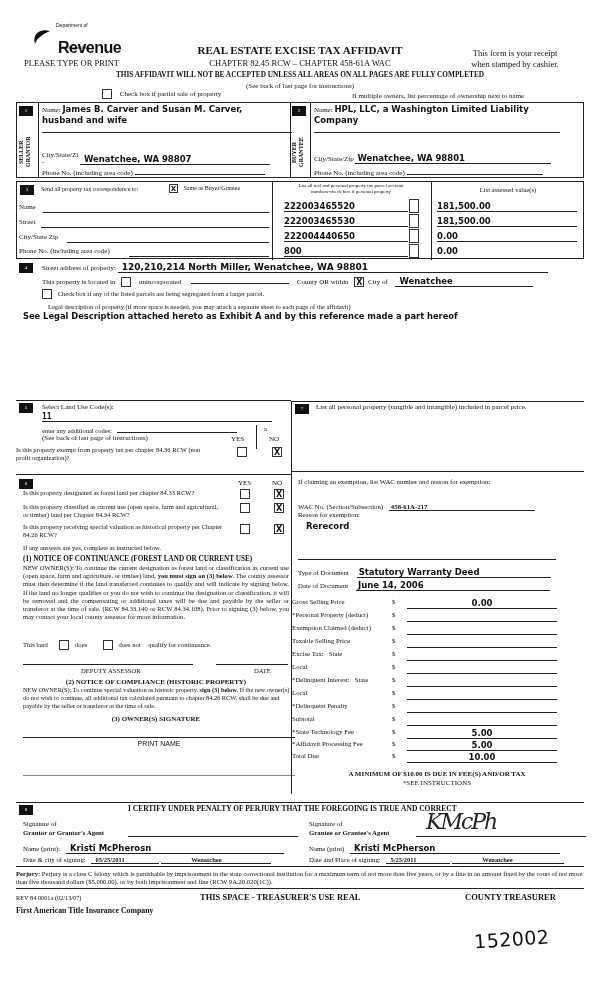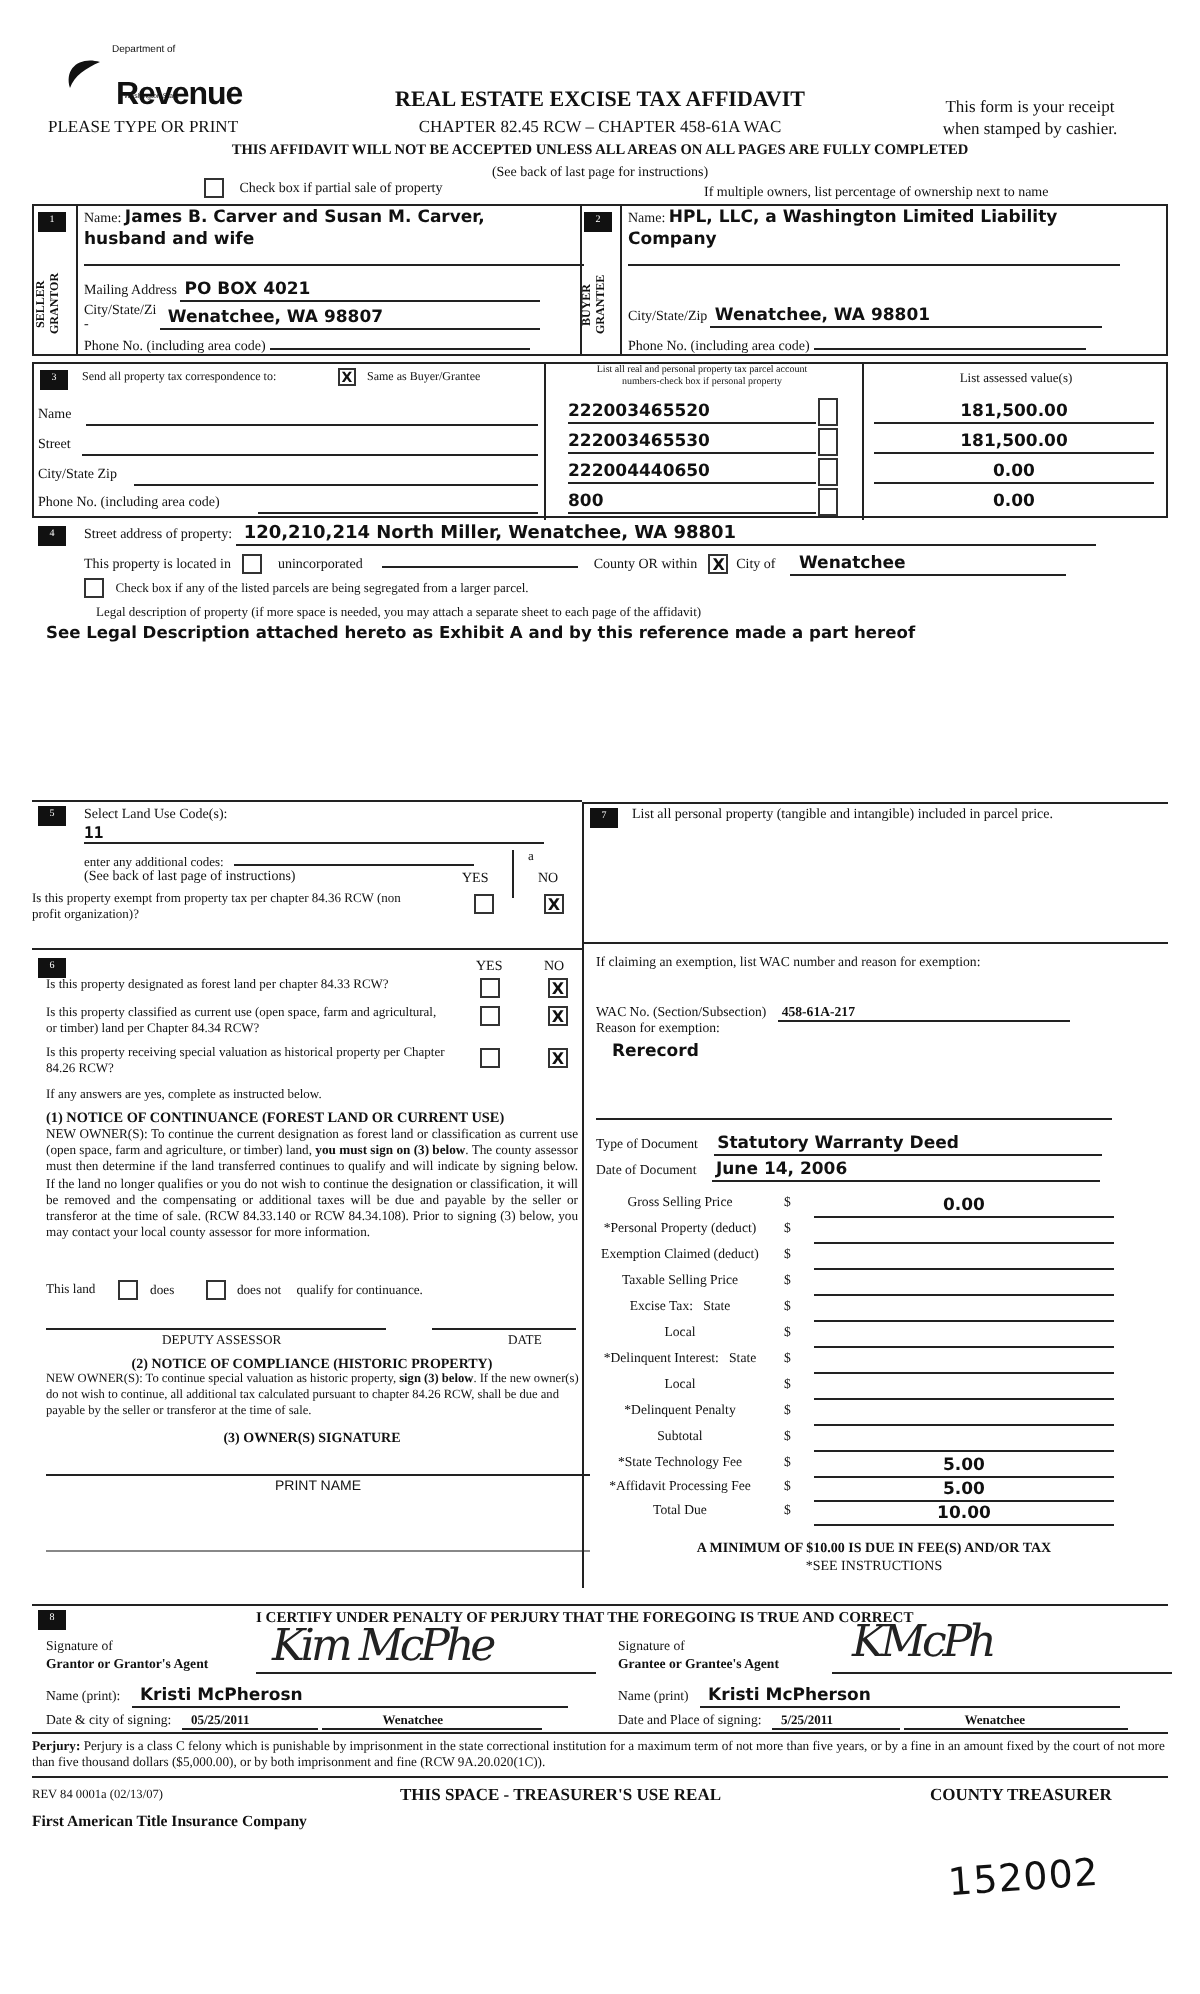--- a/index.html
+++ b/index.html
@@ -8,21 +8,21 @@
   .abs { position: absolute; }
   .fill { font-family: "DejaVu Sans", sans-serif; font-weight: bold; font-size: 8.5px; color: #111; }
   .line { border-bottom: 1px solid #222; }
   .box { display: inline-block; width: 10px; height: 10px; border: 1px solid #333; background: #fff; vertical-align: middle; text-align: center; line-height: 9px; font-size: 8px; font-weight: bold; font-family: "DejaVu Sans", sans-serif; }
   .num { position: absolute; width: 14px; height: 10px; background: #111; color: #fff; font-size: 5px; text-align: center; line-height: 10px; }
   .vlabel { position: absolute; writing-mode: vertical-rl; transform: rotate(180deg); font-size: 6px; font-weight: bold; text-align: center; line-height: 7px; }
   .bl { border-left: 1px solid #222; }
   .bt { border-top: 1px solid #222; }
   .br { border-right: 1px solid #222; }
   .bb { border-bottom: 1px solid #222; }
-  .right { text-align: center; }
+  .right { text-align: left; }
   .center { text-align: center; }
   .lbl { font-size: 7px; }
   .sig { font-family: "DejaVu Serif", serif; font-style: italic; font-size: 22px; color: #222; letter-spacing: -2px; }
 </style>
 </head>
 <body>
 
 <div class="abs" style="left:32px;top:22px;width:68px;height:30px;">
   <svg width="20" height="20" viewBox="0 0 20 20" style="position:absolute;left:0;top:6px;">
     <path d="M18 3 C8 0, 0 6, 3 16 C5 10, 11 6, 18 3 Z" fill="#111"></path>
@@ -55,24 +55,20 @@
   <div class="vlabel" style="left:2px;top:28px;height:44px;width:18px;">
     <span>SELLER</span> <span>GRANTOR</span>
   </div>
   <div class="abs bl" style="left:22px;top:0;height:76px;"></div>
   <div class="abs" style="left:26px;top:2px;width:244px;">
     <span class="lbl">Name:</span>
     <span class="fill">James B. Carver and Susan M. Carver,</span>
   </div>
   <div class="abs fill" style="left:26px;top:13px;">husband and wife</div>
   <div class="abs line" style="left:26px;top:30px;width:250px;"></div>
-  <div class="abs" style="left:26px;top:38px;width:250px;">
-    <span class="lbl">Mailing Address</span>
-    <span class="fill line" style="display:inline-block;width:180px;padding-left:2px;">PO BOX 4021</span>
-  </div>
   <div class="abs" style="left:26px;top:49px;width:250px;">
     <span class="lbl" style="vertical-align:top;">City/State/Zi</span>
     <span class="fill line" style="display:inline-block;width:190px;margin-top:3px;padding-left:4px;">Wenatchee, WA 98807</span>
   </div>
   <div class="abs lbl" style="left:26px;top:56px;">-</div>
   <div class="abs" style="left:26px;top:64px;width:250px;">
     <span class="lbl">Phone No. (including area code)</span>
     <span class="line" style="display:inline-block;width:130px;height:9px;"></span>
   </div>
 </div>
@@ -326,21 +322,20 @@
   <div class="abs center" style="left:0;top:307px;width:290px;font-size:7px;">*SEE INSTRUCTIONS</div>
 </div>
 
 <div class="abs bt" style="left:16px;top:802px;width:568px;height:62px;">
   <div class="num" style="left:3px;top:2px;">8</div>
   <div class="abs" style="left:112px;top:1px;font-size:7.5px;font-weight:bold;">I CERTIFY UNDER PENALTY OF PERJURY THAT THE FOREGOING IS TRUE AND CORRECT</div>
 
   <div class="abs" style="left:7px;top:17px;font-size:6.8px;">Signature of</div>
   <div class="abs" style="left:7px;top:26px;font-size:6.8px;font-weight:bold;">Grantor or Grantor's Agent</div>
   <div class="abs line" style="left:112px;top:33px;width:170px;height:1px;"></div>
-  <div class="abs sig" style="left:120px;top:8px;">Kim McPhe</div>
   <div class="abs" style="left:7px;top:40px;width:280px;">
     <span style="font-size:6.8px;">Name (print):</span>
     <span class="fill line" style="display:inline-block;width:218px;margin-left:4px;padding-left:4px;">Kristi McPherosn</span>
   </div>
   <div class="abs" style="left:7px;top:53px;width:280px;">
     <span style="font-size:6.8px;">Date &amp; city of signing:</span>
     <span class="line" style="display:inline-block;width:68px;margin-left:4px;padding-left:4px;font-size:6.5px;font-weight:bold;">05/25/2011</span>
     <span class="line" style="display:inline-block;width:110px;padding-left:30px;font-size:6.5px;font-weight:bold;">Wenatchee</span>
   </div>
 

